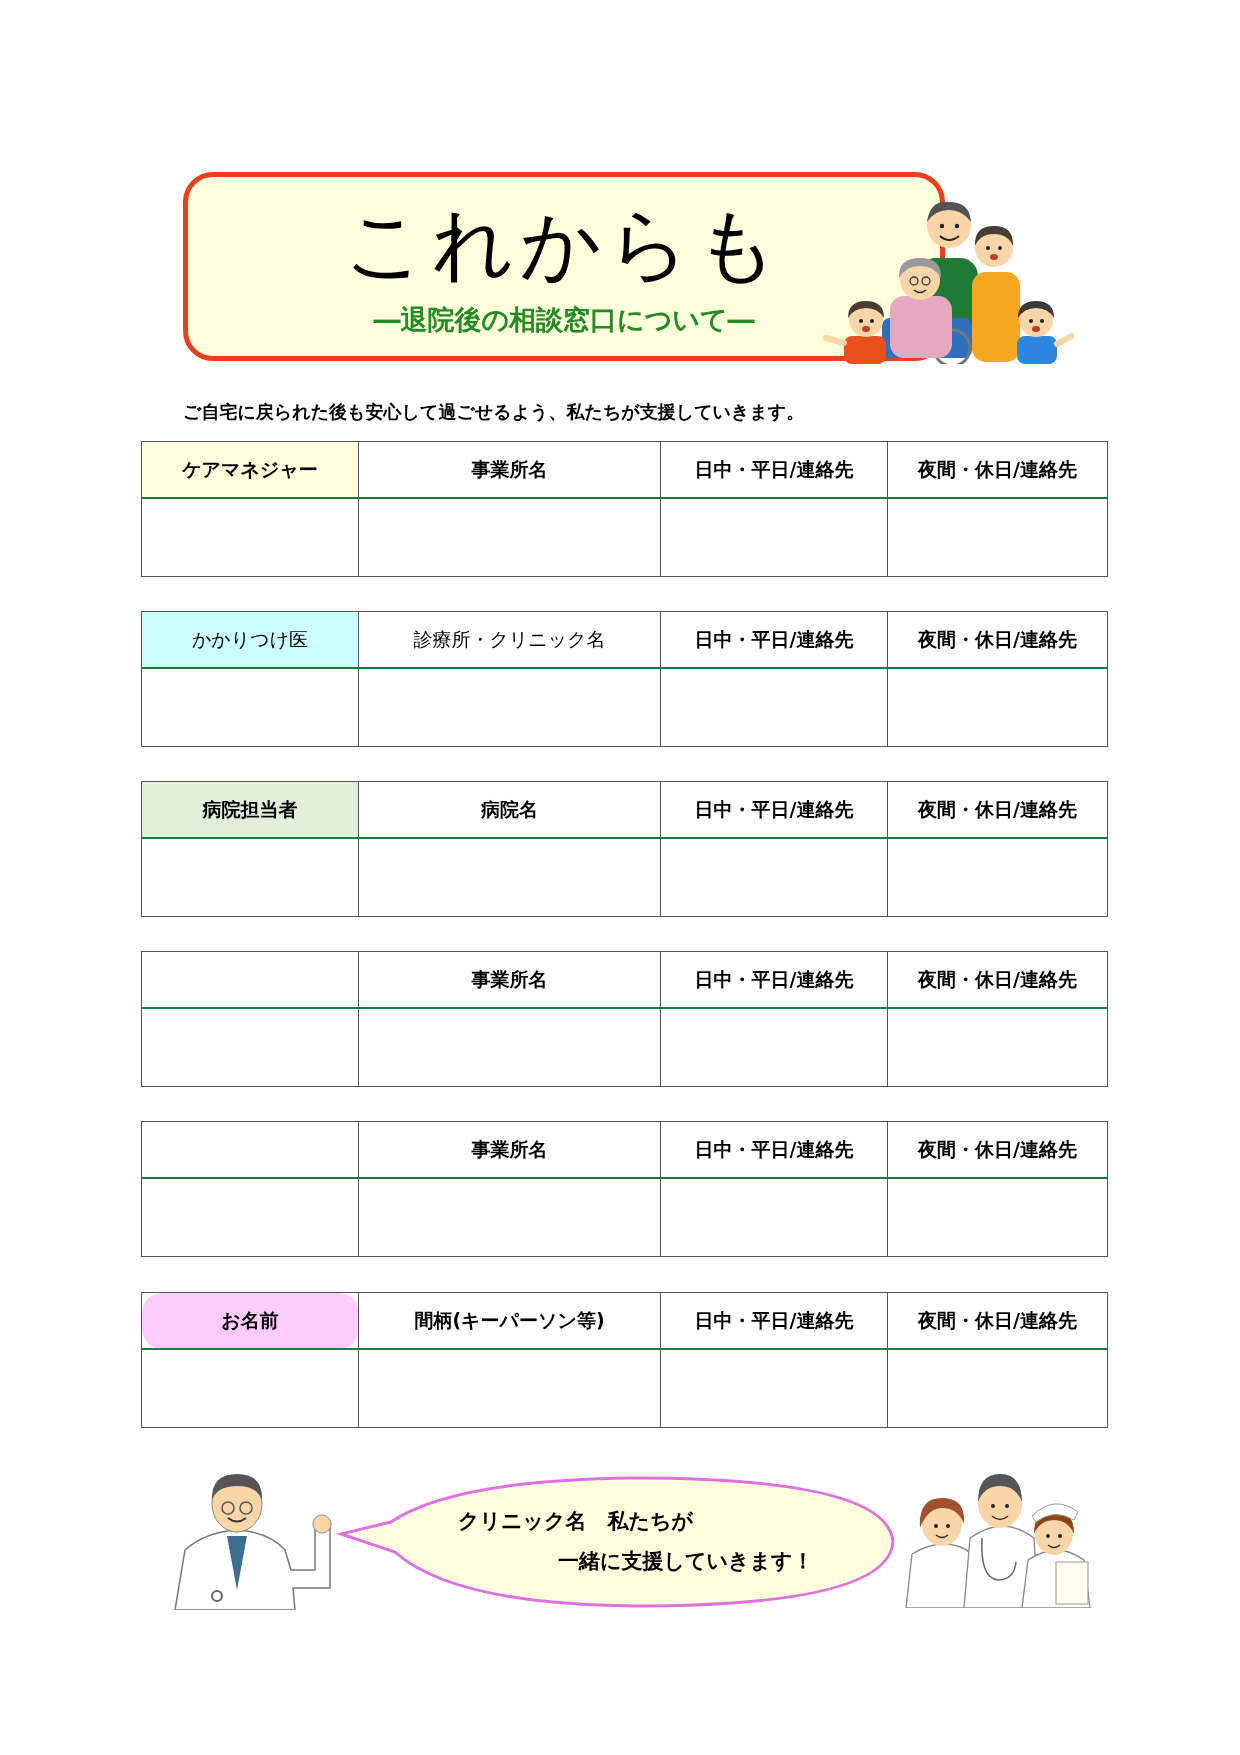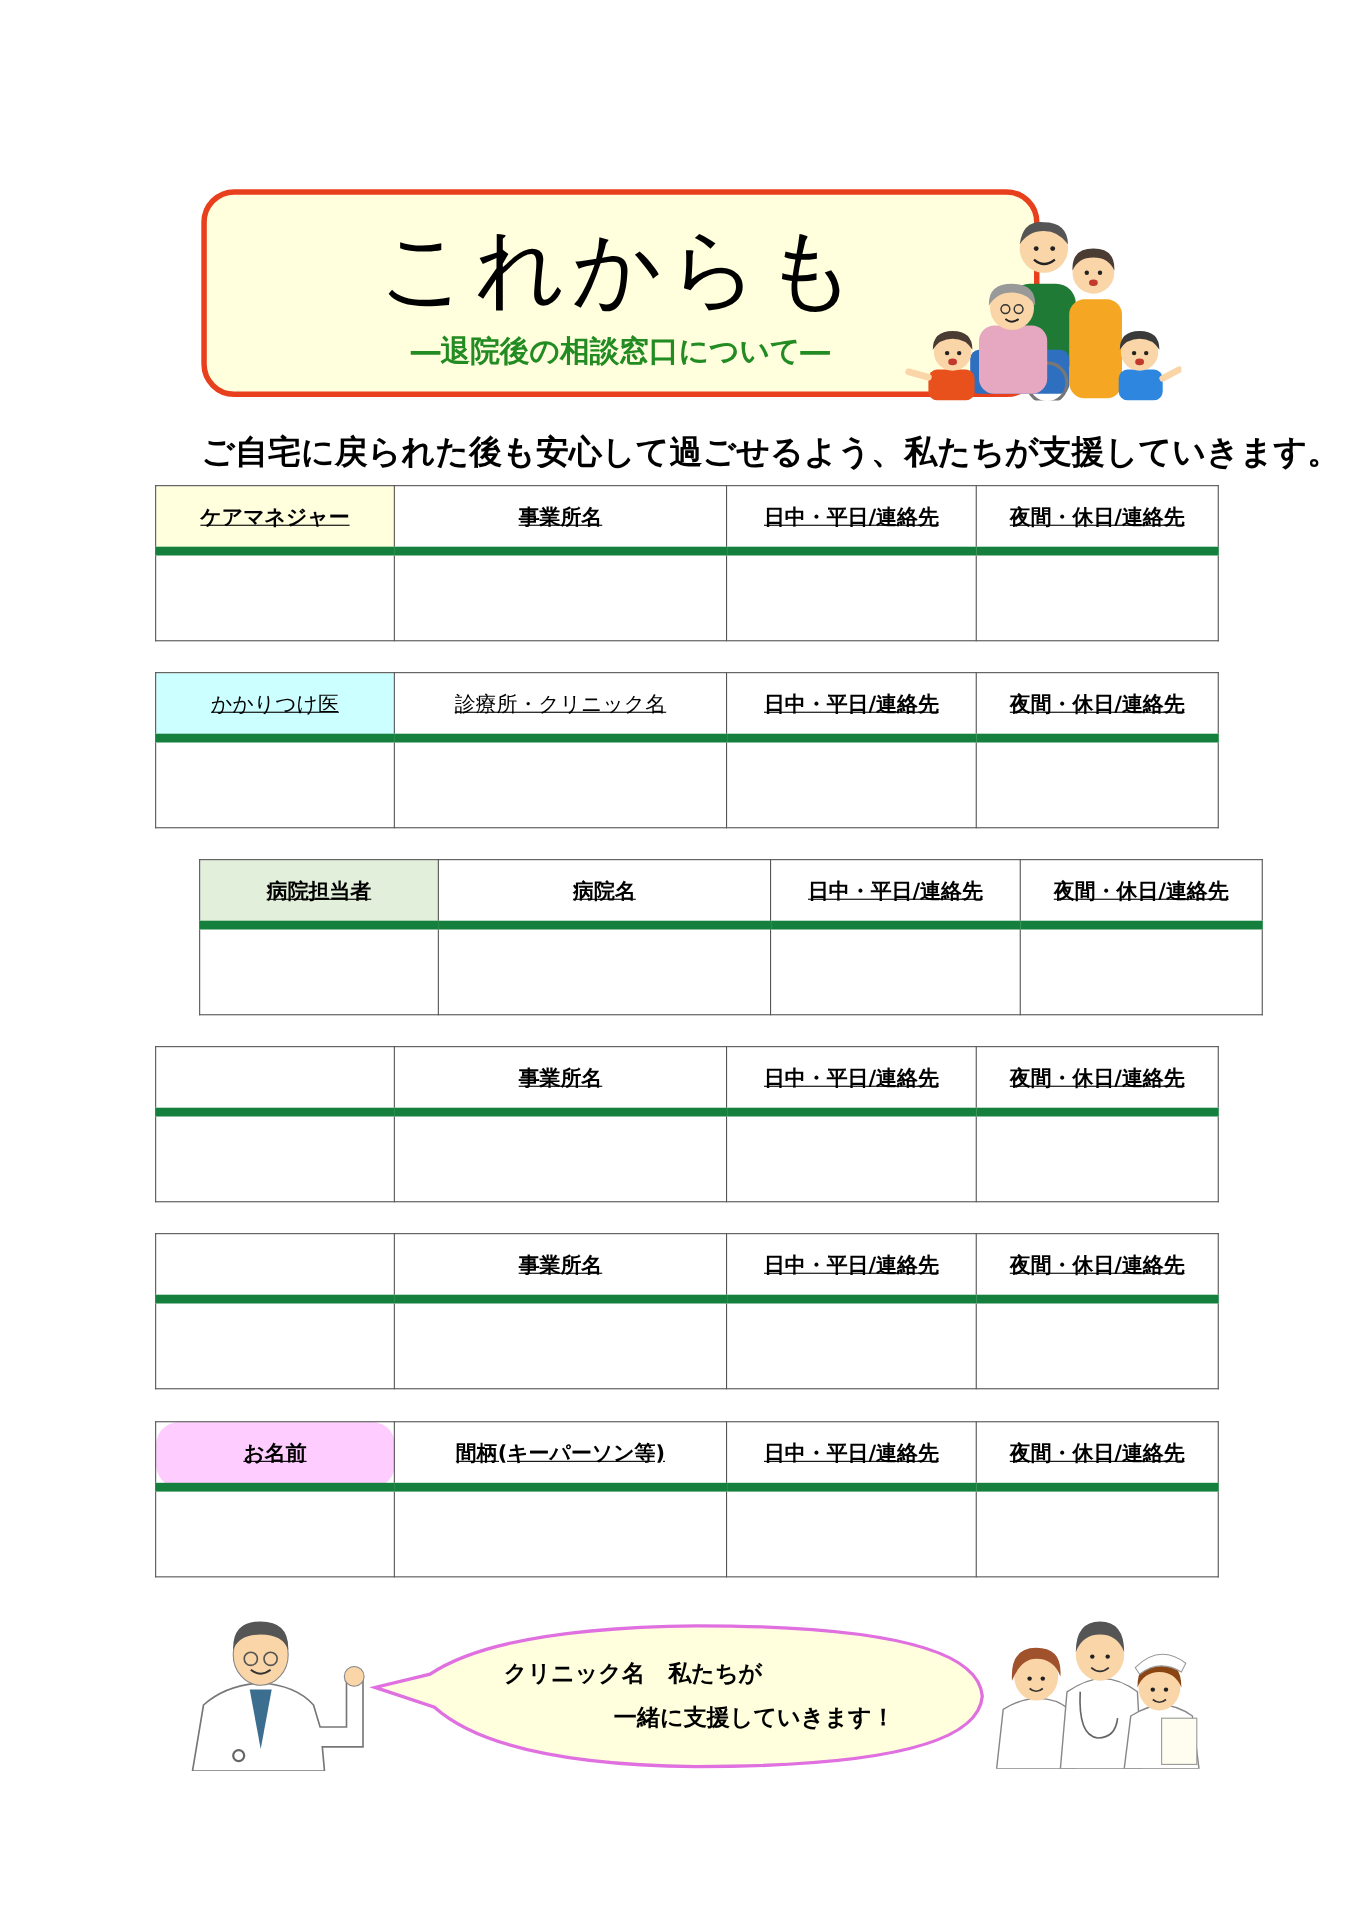--- a/index.html
+++ b/index.html
@@ -11,27 +11,27 @@
             box-sizing:border-box; border:5px solid #E8401C; border-radius:30px;
             background:#FFFFDD; }
   .banner-title-wrap { position:absolute; left:183px; top:200px; width:762px; height:90px; text-align:center; }
   .banner-title-wrap span { font-size:80px; line-height:90px; letter-spacing:6px; }
   .banner-sub-wrap { position:absolute; left:183px; top:300px; width:762px; height:40px; text-align:center; }
   .banner-sub-wrap span { font-size:27px; font-weight:bold; color:#228B22; line-height:40px;margin-top:44px; }
 
   .family { position:absolute; left:822px; top:188px; width:252px; height:176px; }
 
   .lead { position:absolute; left:183px; top:390px; width:900px; height:44px;
-          font-size:30px; font-weight:bold; line-height:44px; white-space:nowrap; }
+          font-size:18px; font-weight:bold; line-height:44px; white-space:nowrap; }
 
   
   .ctable { position:absolute; left:141px; width:966px; border-collapse:collapse;
             table-layout:fixed; border:1.5px solid #222; }
   .ctable td { border:1px solid #555; padding:0; text-align:center; vertical-align:middle; }
-  .ctable tr.hd td { height:55px; font-size:19px; font-weight:bold; border-bottom:8px solid #15803d;text-decoration:underline; }
+  .ctable tr.hd td { height:55px; font-size:19px; font-weight:bold; border-bottom:2px solid #15803d; }
   .ctable tr.bd td { height:77px; }
   .c1 { width:217px; } .c2 { width:302px; } .c3 { width:227px; } .c4 { width:220px; }
   .bg-yellow { background:#FFFFDD; }
   .bg-cyan { background:#CCFFFF; }
   .bg-green { background:#E2EFDA; }
   .bg-pink { background:#FFCCFF;border-radius:20px; }
   .lbl-normal { font-weight:normal !important; }
 
   
   .doctor { position:absolute; left:165px; top:1470px; width:175px; height:140px; }
@@ -135,21 +135,21 @@
   </tr>
   <tr class="bd">
     <td></td>
     <td></td>
     <td></td>
     <td></td>
   </tr>
 </tbody>
   </table>
 
-<table class="ctable" style="top:781px;margin-left:40px;">
+<table class="ctable" style="top:781px;">
   <colgroup>
       <col class="c1">
       <col class="c2">
       <col class="c3">
       <col class="c4">
     </colgroup>
   <tbody>
       <tr class="hd">
     <td class="bg-green">病院担当者</td>
     <td>病院名</td>

